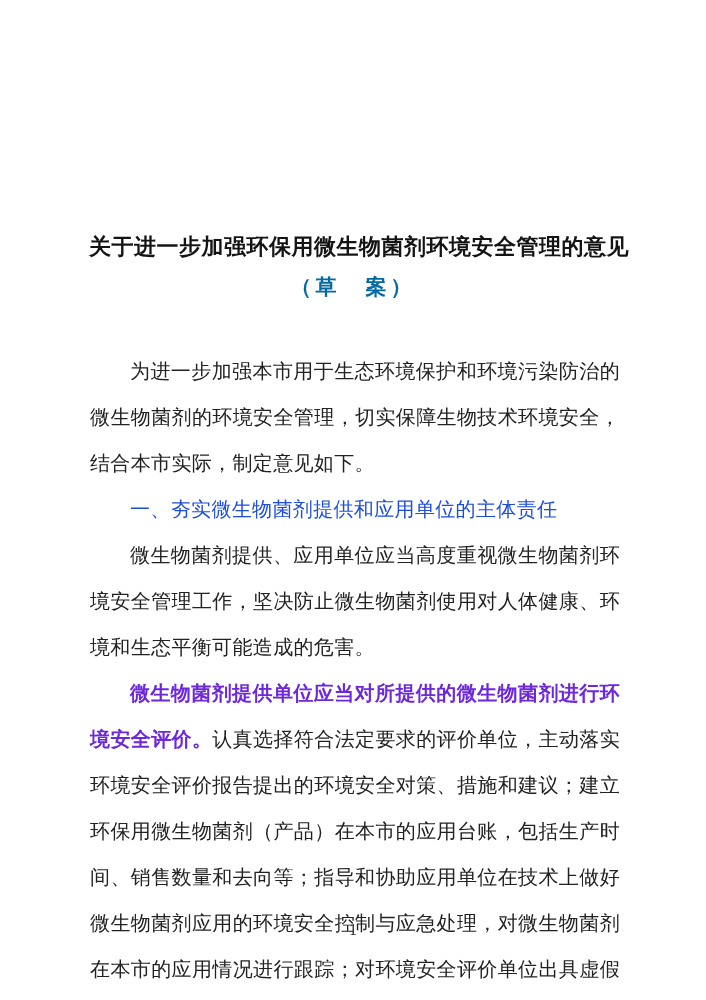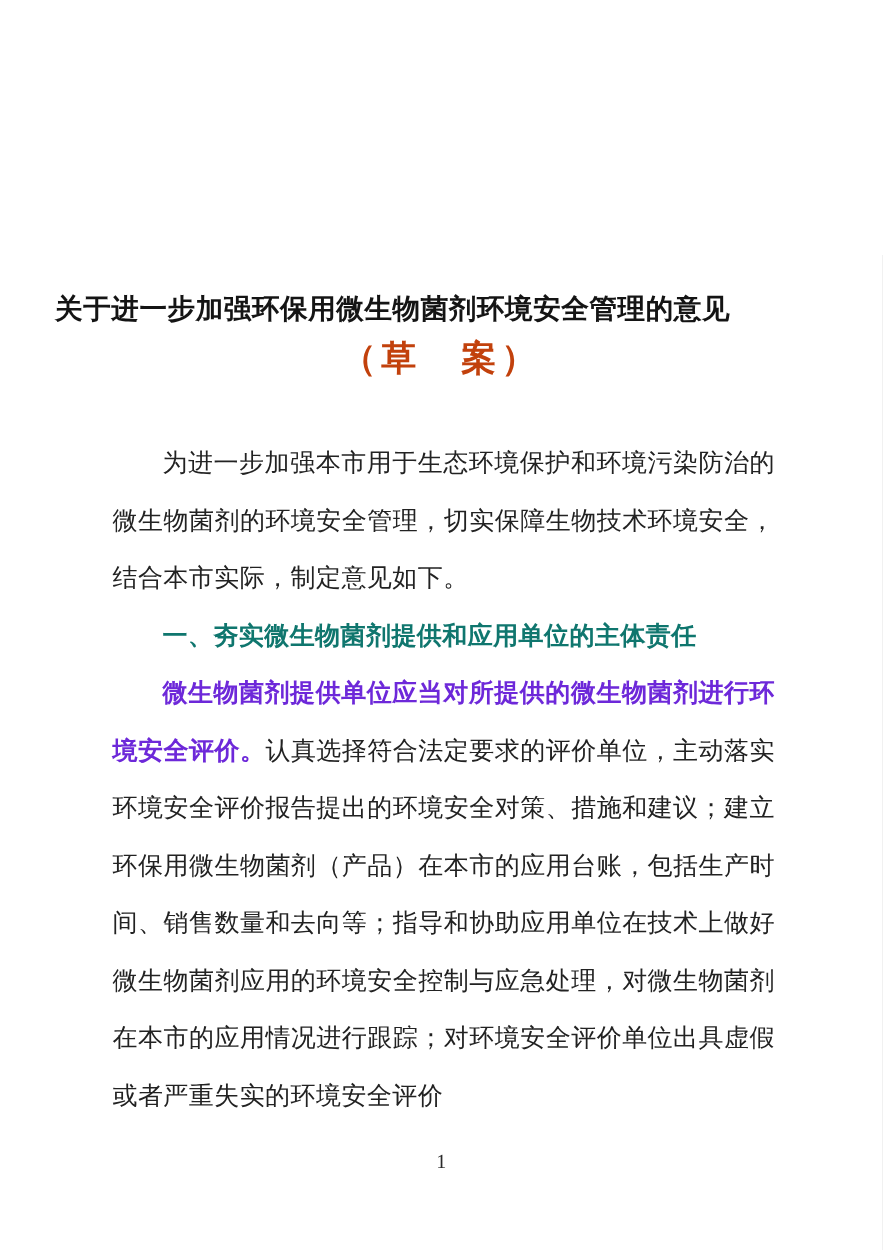--- a/index.html
+++ b/index.html
@@ -13,54 +13,54 @@
     height: 1000px;
     margin: 0 auto;
     background: #ffffff;
     overflow: hidden;
     font-family: "Liberation Serif", "DejaVu Serif", serif;
     color: #1d1d1d;
   }
   .title {
     margin: 0;
     padding: 232px 32px 0 44px;
-    text-align: left;
+    text-align: center;
     font-family: "Liberation Sans", "DejaVu Sans", sans-serif;
     font-weight: bold;
     font-size: 22px;
     line-height: 30px;
     letter-spacing: 0.5px;
     color: #141414;
   }
   .subtitle {
     margin: 12px 0 0 0;
     text-align: center;
     font-family: "Liberation Sans", "DejaVu Sans", sans-serif;
     font-weight: bold;
-    font-size: 28px;
+    font-size: 21px;
     line-height: 26px;
     letter-spacing: 4px;
-    color: #c2410c;
+    color: #0369a1;
   }
   .body {
     margin: 48px 86px 0 90px;
     font-size: 20px;
     line-height: 46px;
     text-align: justify;
     letter-spacing: 0.35px;
     color: #222222;
   }
   .para {
     margin: 0;
     text-indent: 2em;
   }
   .section-heading {
     font-family: "Liberation Sans", "DejaVu Sans", sans-serif;
-    font-weight: bold;
-    color: #0f766e;
+    font-weight: normal;
+    color: #1d4ed8;
   }
   .bold-lead {
     font-family: "Liberation Sans", "DejaVu Sans", sans-serif;
     font-weight: bold;
     color: #6d28d9;
   }
   .page-number {
     position: absolute;
     left: 0;
     right: 0;
@@ -80,20 +80,21 @@
   <h1 class="title">关于进一步加强环保用微生物菌剂环境安全管理的意见</h1>
 
   <h2 class="subtitle">（草　案）</h2>
 
   <div class="body">
 
     <p class="para">为进一步加强本市用于生态环境保护和环境污染防治的微生物菌剂的环境安全管理，切实保障生物技术环境安全，结合本市实际，制定意见如下。</p>
 
     <p class="para section-heading">一、夯实微生物菌剂提供和应用单位的主体责任</p>
 
+    <p class="para">微生物菌剂提供、应用单位应当高度重视微生物菌剂环境安全管理工作，坚决防止微生物菌剂使用对人体健康、环境和生态平衡可能造成的危害。</p>
 
     <p class="para"><span class="bold-lead">微生物菌剂提供单位应当对所提供的微生物菌剂进行环境安全评价。</span><span>认真选择符合法定要求的评价单位，主动落实环境安全评价报告提出的环境安全对策、措施和建议；建立环保用微生物菌剂（产品）在本市的应用台账，包括生产时间、销售数量和去向等；指导和协助应用单位在技术上做好微生物菌剂应用的环境安全控制与应急处理，对微生物菌剂在本市的应用情况进行跟踪；对环境安全评价单位出具虚假或者严重失实的环境安全评价</span></p>
 
   </div>
 
   <div class="page-number">1</div>
 
 </div>
 
 </body></html>

